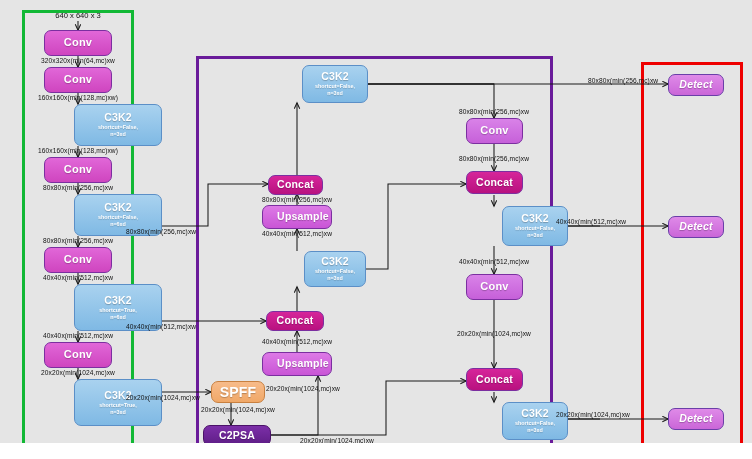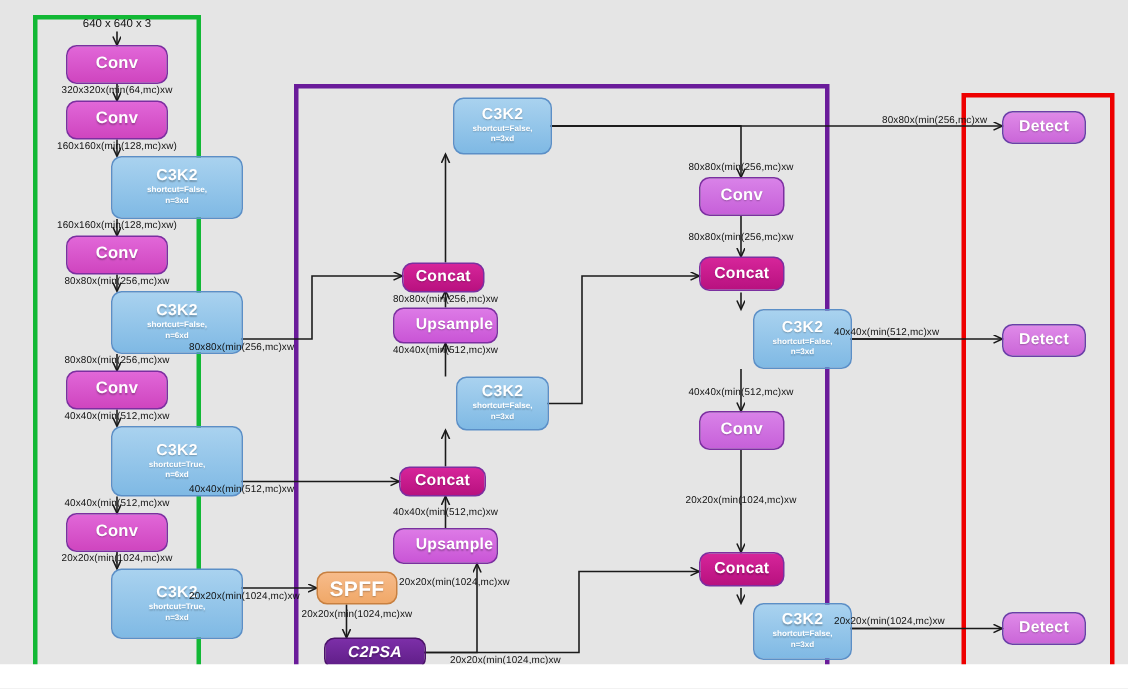--- a/index.html
+++ b/index.html
@@ -25,21 +25,21 @@
   .n-c3k2 .t{font-size:10.5px;}
   .n-concat{background:linear-gradient(180deg,#d6259a,#b8117f);border:1.4px solid #7b2fa0;}
   .n-concat .t{font-size:10.5px;}
   .n-ups{background:linear-gradient(180deg,#dd7ae6,#c955d6);border:1.4px solid #7b2fa0;padding-left:12px;}
   .n-ups .t{font-size:10.5px;}
   .n-spff{background:linear-gradient(180deg,#f7bb8a,#f0a868);border:1.4px solid #c88040;}
   .n-spff .t{font-size:14px;}
   .n-c2psa{background:linear-gradient(180deg,#7c2fa8,#5e1d86);border:1.4px solid #4a1268;}
   .n-c2psa .t{font-size:10.5px;}
   .n-detect{background:linear-gradient(180deg,#df8ae8,#ca66d8);border:1.4px solid #6a3fa8;}
-  .n-detect .t{font-size:10.5px;}
+  .n-detect .t{font-size:10.5px;font-style:italic;}
 
   .lbl{position:absolute;font-size:6.6px;color:#111;white-space:nowrap;letter-spacing:.1px;}
   .lbl.c{transform:translateX(-50%);}
   .ttl{position:absolute;font-size:7.6px;color:#111;white-space:nowrap;transform:translateX(-50%);}
 
   svg.wires{position:absolute;left:0;top:0;width:752px;height:459px;pointer-events:none;}
 </style>
 </head>
 <body>
 
@@ -178,21 +178,21 @@
   </div>
   <div class="node n-concat" style="left:266px;top:311px;width:58px;height:20px;">
     <span class="t">Concat</span>
   </div>
   <div class="node n-ups" style="left:262px;top:352px;width:70px;height:24px;">
     <span class="t">Upsample</span>
   </div>
   <div class="node n-spff" style="left:211px;top:381px;width:54px;height:22px;">
     <span class="t">SPFF</span>
   </div>
-  <div class="node n-c2psa" style="left:216px;top:425px;width:68px;height:21px;font-style:italic;">
+  <div class="node n-c2psa" style="left:203px;top:425px;width:68px;height:21px;">
     <span class="t">C2PSA</span>
   </div>
 
   <div class="lbl c" style="left:297px;top:196px;">80x80x(min(256,mc)xw</div>
   <div class="lbl c" style="left:297px;top:230px;">40x40x(min(512,mc)xw</div>
   <div class="lbl c" style="left:297px;top:338px;">40x40x(min(512,mc)xw</div>
   <div class="lbl" style="left:266px;top:385px;">20x20x(min(1024,mc)xw</div>
   <div class="lbl" style="left:201px;top:406px;">20x20x(min(1024,mc)xw</div>
   <div class="lbl" style="left:300px;top:437px;">20x20x(min(1024,mc)xw</div>
 

